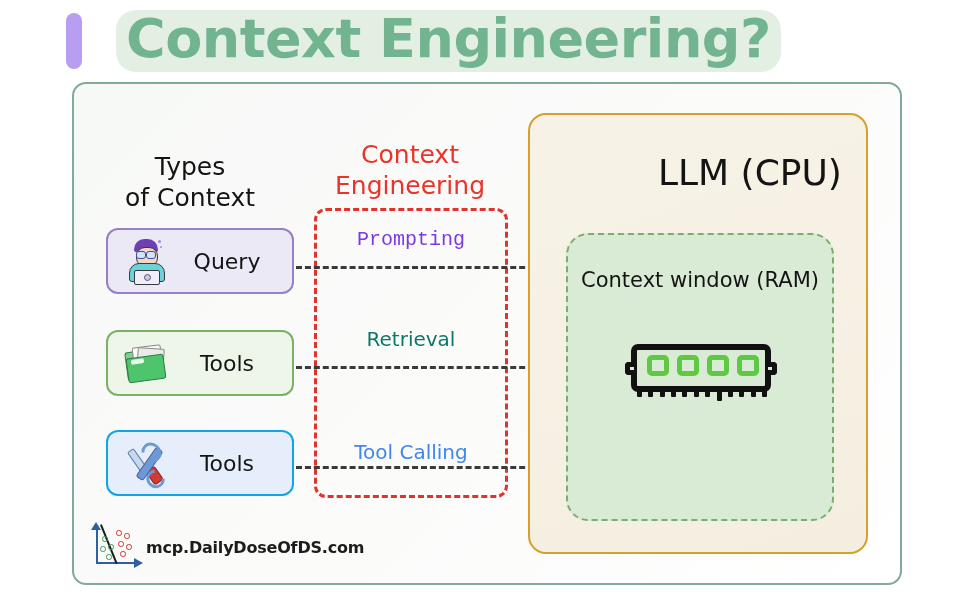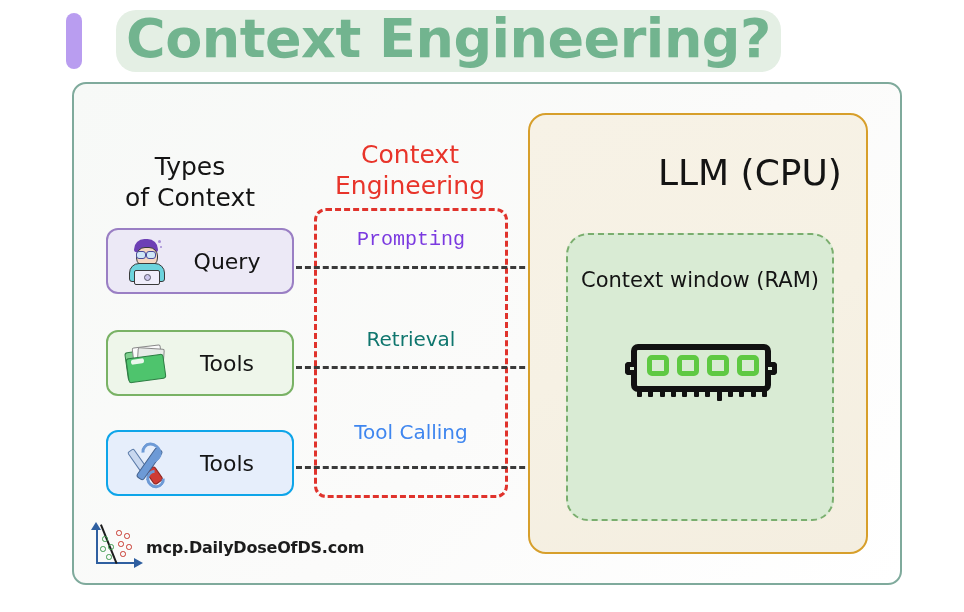--- a/index.html
+++ b/index.html
@@ -96,21 +96,21 @@
     position:absolute;left:315px;top:140px;width:190px;text-align:center;
     color:#e8342a;font-size:25px;line-height:1.22;
   }
   .ce-box{
     position:absolute;left:314px;top:208px;width:194px;height:290px;
     border:3px dashed #e0332c;border-radius:12px;box-sizing:border-box;
   }
   .ce-lbl{position:absolute;width:200px;text-align:center;font-size:20px;left:311px;}
   #lbl-prompting{top:228px;color:#7b3ae0;font-family:Liberation Mono, monospace;}
   #lbl-retrieval{top:327px;color:#0f766e;}
-  #lbl-tool{top:420px;color:#3f86ef;}
+  #lbl-tool{top:440px;color:#3f86ef;}
 
   
   .arrow{position:absolute;height:3px;left:296px;width:262px;}
   .arrow .ln{
     position:absolute;left:0;top:0;width:247px;height:0;
     border-top:3px dashed #3a3a3a;
   }
   .arrow .hd{
     position:absolute;right:0;top:-7px;width:0;height:0;
     border-left:14px solid #1c1c1c;

